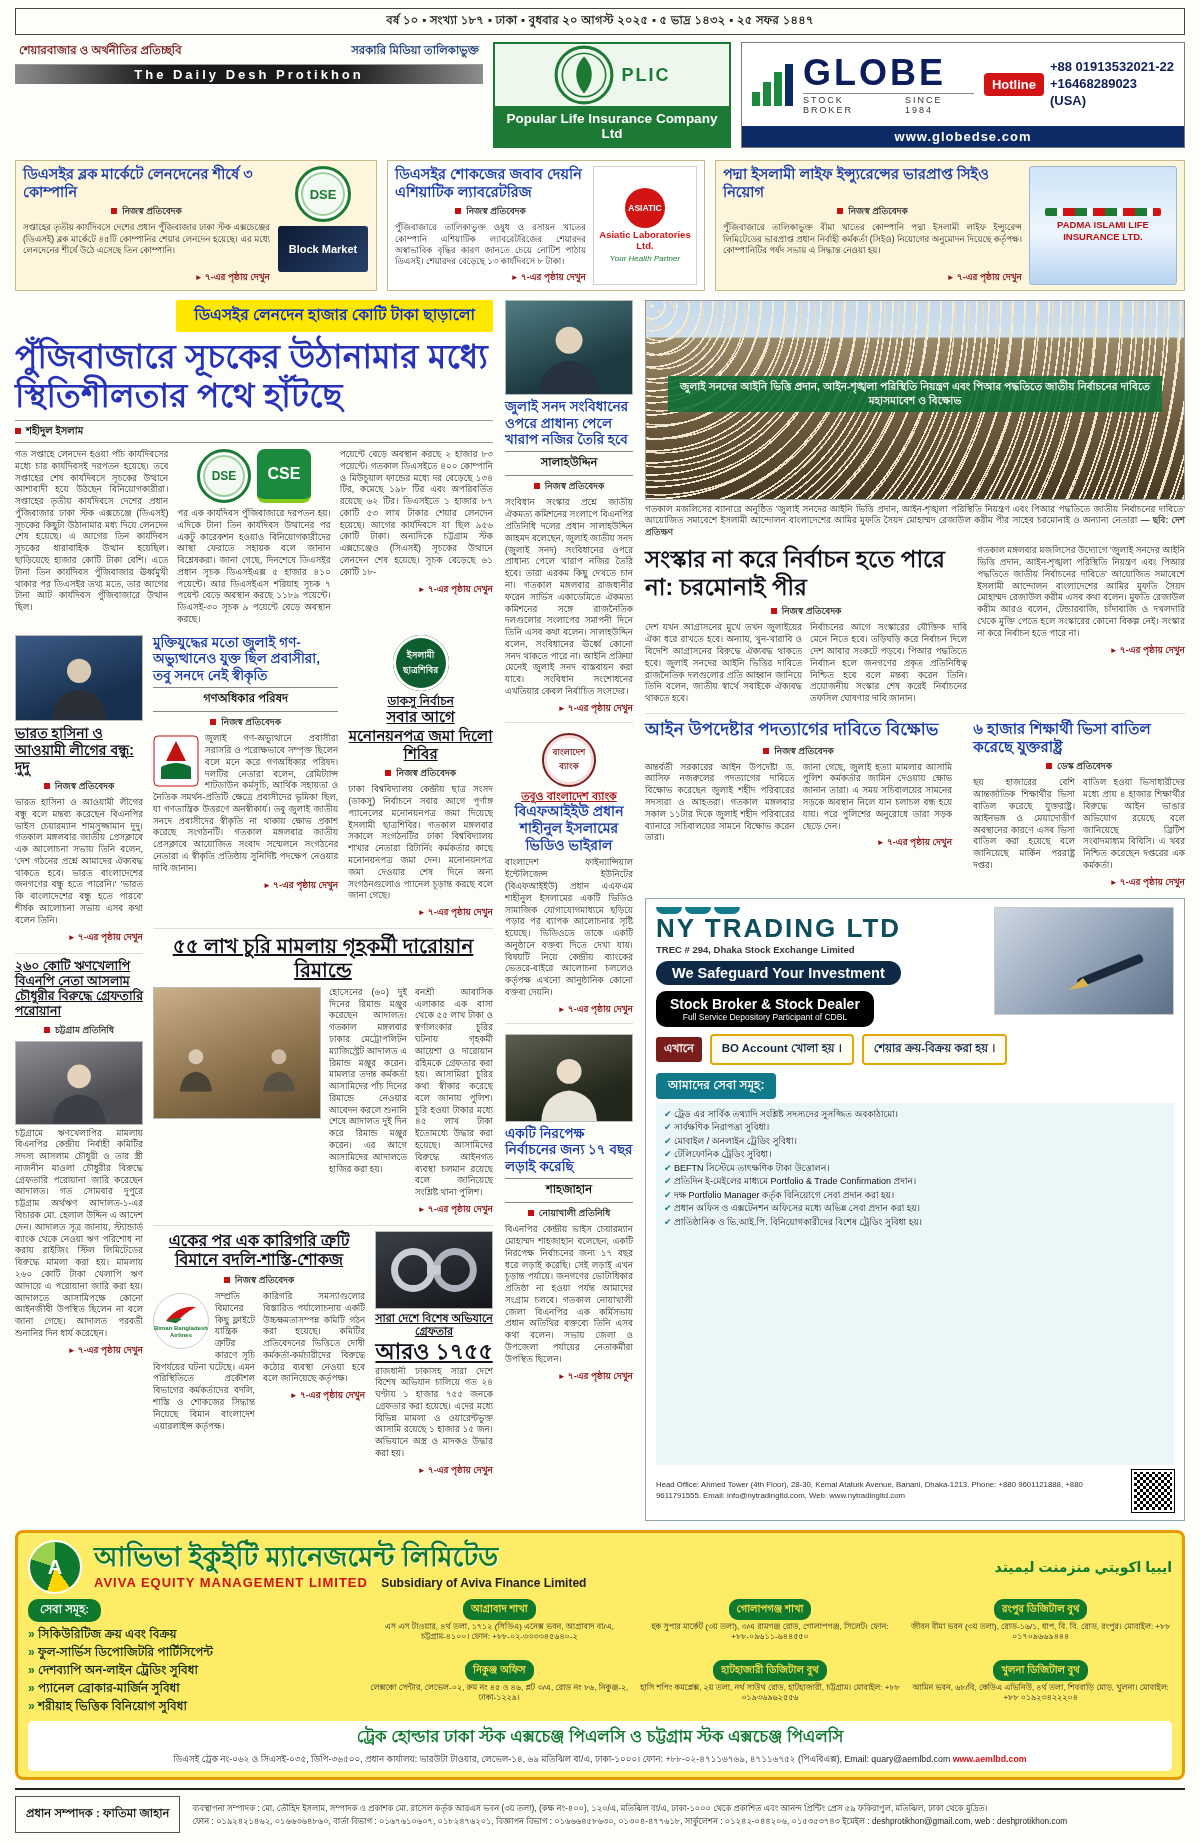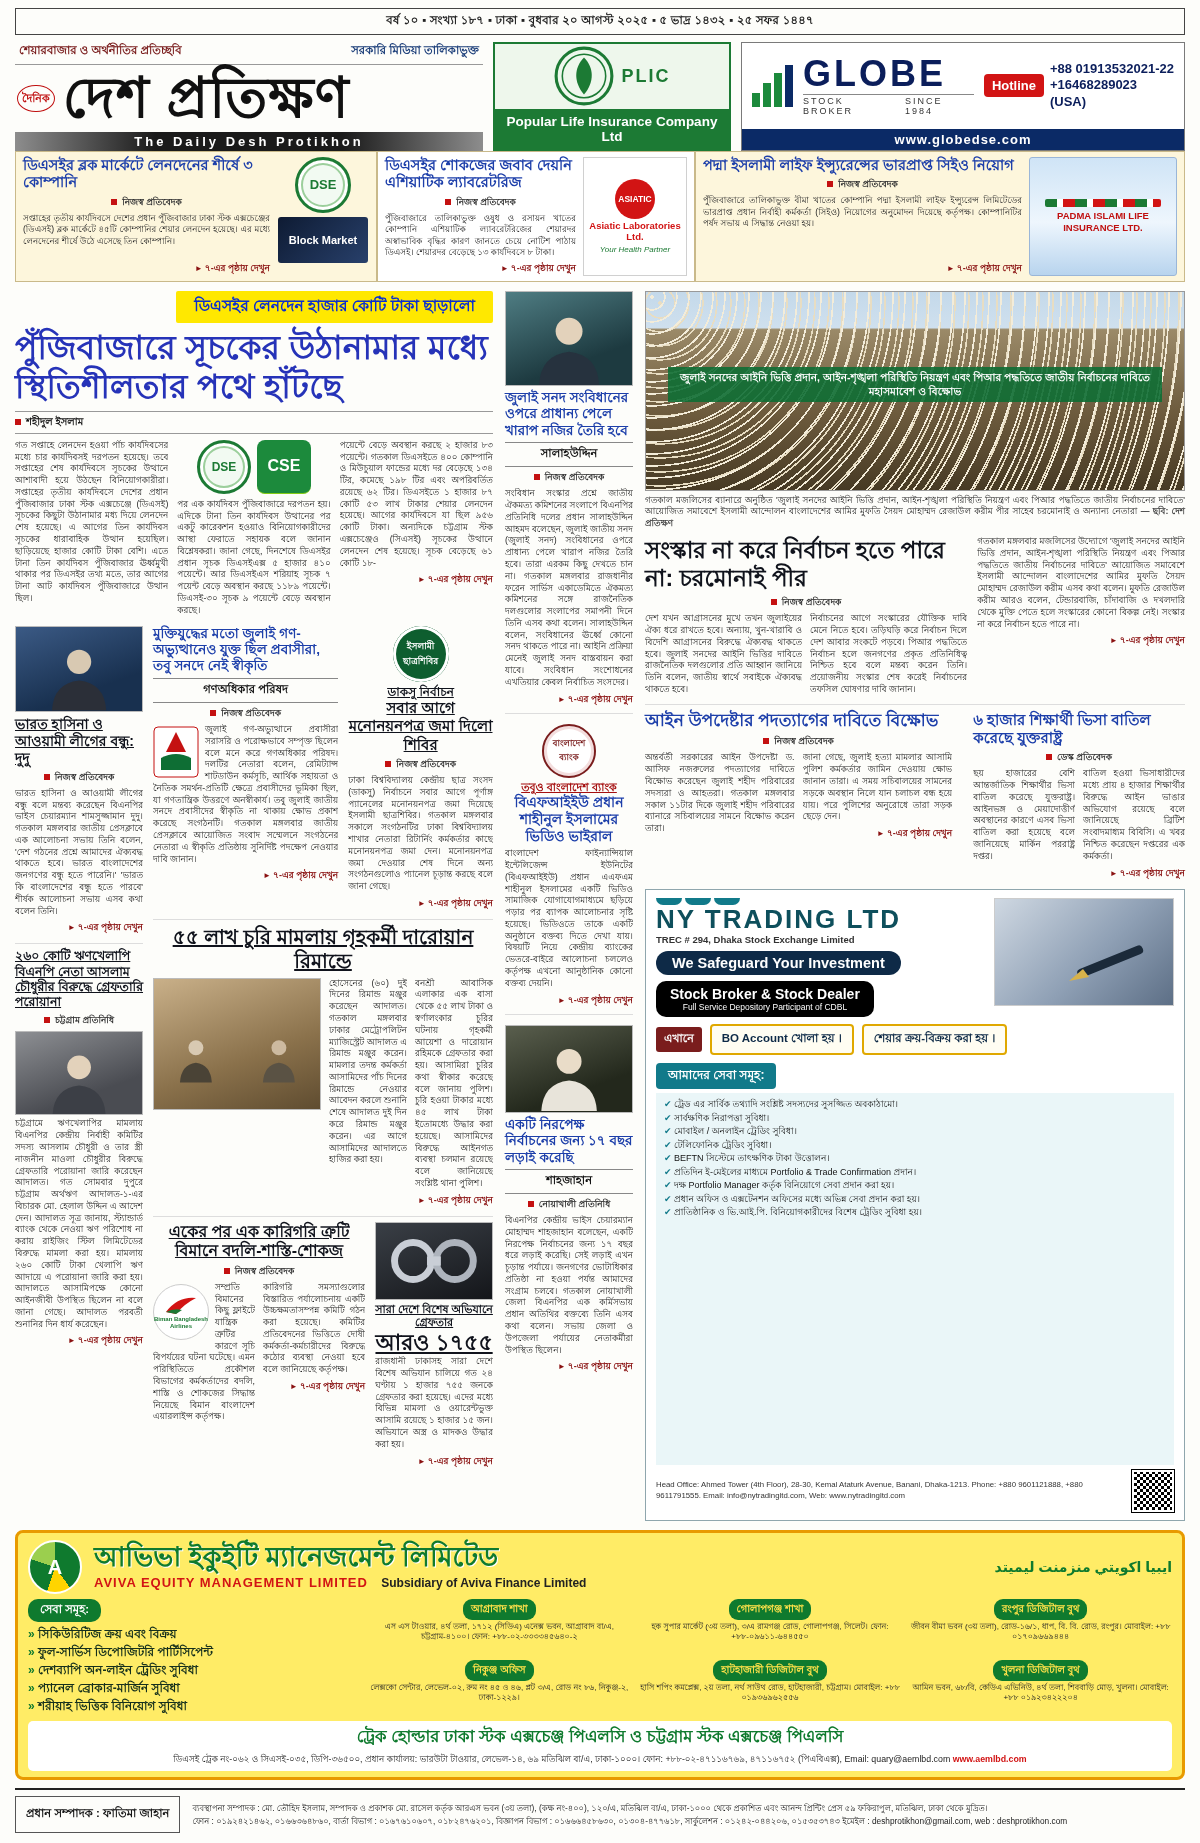--- a/index.html
+++ b/index.html
@@ -45,21 +45,21 @@
   .globe-sub { font-size:9px; letter-spacing:2px; color:#333; border-top:1px solid #888;
                margin-top:2px; padding-top:1px; display:flex; gap:8px; justify-content:center; }
   .hotline { margin-left:auto; display:flex; align-items:center; gap:6px; }
   .hotline-chip { background:#d21414; color:#fff; font-weight:bold; font-size:13px; padding:4px 8px;
                   border-radius:4px; }
   .hotline-nums { color:#0b1e5b; font-weight:bold; font-size:13px; line-height:1.3; }
   .globe-bottom { background:#0b2a66; color:#fff; text-align:center; font-size:13px;
                   font-weight:bold; padding:3px 0; letter-spacing:1px; }
 
   
-  .briefs-row { display:flex; margin-top:0; }
+  .briefs-row { display:flex; gap:10px; margin-top:12px; }
   .brief { border:1px solid #c9b98a; padding:5px 7px; display:flex; gap:7px; background:#fff; }
   .brief-1 { flex:0 0 362px; background:#fdf6dc; }
   .brief-2 { flex:0 0 318px; }
   .brief-3 { flex:1; background:#fdf6dc; }
   .brief-text { flex:1; display:flex; flex-direction:column; }
   .brief-headline { color:#1d3faa; font-weight:800; font-size:14.5px; line-height:1.22; }
   .brief-body { font-size:8.6px; text-align:justify; line-height:1.3; color:#222; flex:1; overflow:hidden; }
   .brief-media { flex:0 0 92px; display:flex; flex-direction:column; gap:4px; align-items:center; }
   .dse-emblem { width:56px; height:56px; border-radius:50%; border:3px solid #1c7a34;
                 display:flex; align-items:center; justify-content:center; color:#1c7a34;
@@ -107,21 +107,21 @@
   .lead-byline { font-size:10px; font-weight:bold; border-top:1px solid #999; border-bottom:1px solid #999;
                  padding:2px 0; margin-bottom:6px; }
   .lead-body { display:grid; grid-template-columns:repeat(3,1fr); gap:9px; }
   .logo-row { display:flex; gap:6px; margin-bottom:5px; justify-content:center; }
   .dse-logo2 { width:54px; height:54px; border-radius:50%; border:3px solid #1c7a34;
                box-shadow:inset 0 0 0 3px #fff,inset 0 0 0 5px #9ccf9c; background:#f2faf2;
                display:flex; align-items:center; justify-content:center; color:#1c7a34;
                font-weight:800; font-size:12px; }
   .cse-logo { width:54px; height:54px; border-radius:8px; background:#1c8a3c; color:#fff;
               font-weight:800; font-size:16px; display:flex; align-items:center; justify-content:center;
-              border-bottom:1px solid #84cc16; }
+              border-bottom:4px solid #84cc16; }
 
   .left-lower { display:grid; grid-template-columns:128px 1fr; gap:10px; margin-top:9px; }
   .hl-black { color:#10131c; font-weight:800; line-height:1.22;text-decoration:underline; }
   .hl-blue  { color:#1d3faa; font-weight:800; line-height:1.22; }
 
   .row-2col { display:grid; grid-template-columns:1.28fr 1fr; gap:10px; }
   .row-biman { display:grid; grid-template-columns:1.8fr 1fr; gap:10px; margin-top:8px; }
   .center { text-align:center; }
 
   .gonoadhikar-logo { float:left; width:46px; height:52px; margin:2px 6px 2px 0; }
@@ -233,24 +233,20 @@
 <div class="page">
 
   <div class="dateline">বর্ষ ১০  ▪  সংখ্যা ১৮৭  ▪  ঢাকা  ▪  বুধবার ২০ আগস্ট ২০২৫  ▪  ৫ ভাদ্র ১৪৩২  ▪  ২৫ সফর ১৪৪৭</div>
 
   <div class="masthead-row">
     <div class="brand-block">
       <div class="brand-top">
         <span class="tag-left">শেয়ারবাজার ও অর্থনীতির প্রতিচ্ছবি</span>
         <span class="tag-right">সরকারি মিডিয়া তালিকাভুক্ত</span>
       </div>
-      <div class="brand-title-row">
-        <span class="daily-chip">দৈনিক</span>
-        <span class="brand-title">দেশ প্রতিক্ষণ</span>
-      </div>
       <div class="brand-bar">The Daily Desh Protikhon</div>
     </div>
 
     <div class="plic-ad">
       <div class="plic-logo">
         <svg viewBox="0 0 60 60">
           <circle cx="30" cy="30" r="27" fill="none" stroke="#1c7a34" stroke-width="3"></circle>
           <circle cx="30" cy="30" r="21" fill="none" stroke="#1c7a34" stroke-width="1.5"></circle>
           <path d="M30 12 C20 22 20 36 30 48 C40 36 40 22 30 12" fill="#1c7a34"></path>
         </svg>

